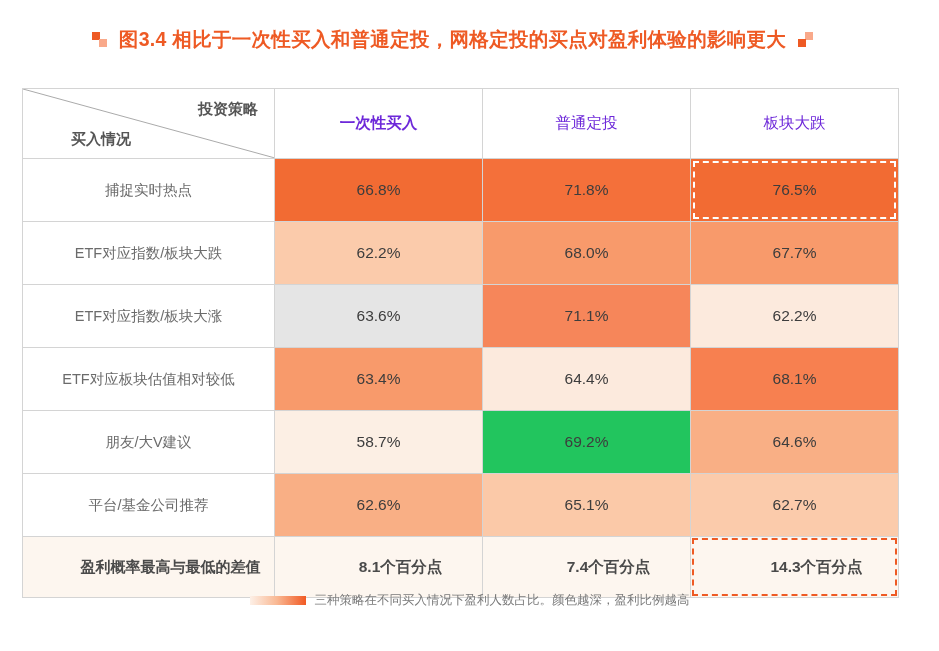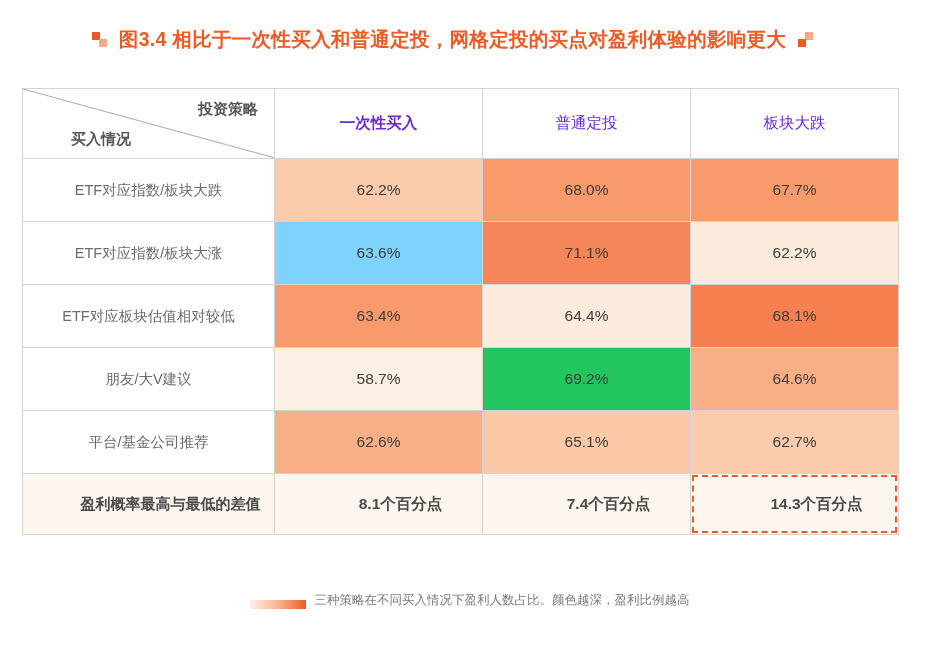--- a/index.html
+++ b/index.html
@@ -152,21 +152,21 @@
   tr.summary .row-label { font-size: 15px; }
   tr.summary .cell { font-size: 15.5px; }
 
   
   .legend {
     position: absolute;
     top: 592px;
     left: 0;
     width: 939px;
     display: flex;
-    align-items: flex-end;
+    align-items: center;
     justify-content: center;
     gap: 9px;
   }
   .legend-bar {
     width: 56px;
     height: 9px;
     background: linear-gradient(to right, #FDF0E7 0%, #F9B893 48%, #F15A24 100%);
     flex: 0 0 auto;
   }
   .legend-text {
@@ -207,28 +207,34 @@
           <span class="lbl-top">投资策略</span>
           <span class="lbl-bot">买入情况</span>
         </th>
         <th class="col-head bold">一次性买入</th>
         <th class="col-head">普通定投</th>
         <th class="col-head">板块大跌</th>
       </tr>
     </thead>
     <tbody>
       <tr>
+        <td class="row-label">捕捉实时热点</td>
+        <td class="cell" style="background:#F26B33">66.8%</td>
+        <td class="cell" style="background:#F4703A">71.8%</td>
+        <td class="cell hl-white" style="background:#F26B33">76.5%</td>
+      </tr>
+      <tr>
         <td class="row-label">ETF对应指数/板块大跌</td>
         <td class="cell" style="background:#FBCBAB">62.2%</td>
         <td class="cell" style="background:#F89A6B">68.0%</td>
         <td class="cell" style="background:#F89A6B">67.7%</td>
       </tr>
       <tr>
         <td class="row-label">ETF对应指数/板块大涨</td>
-        <td class="cell" style="background:#7dd3fc">63.6%</td>
+        <td class="cell" style="background:#e5e5e5">63.6%</td>
         <td class="cell" style="background:#F6865A">71.1%</td>
         <td class="cell" style="background:#FCEADD">62.2%</td>
       </tr>
       <tr>
         <td class="row-label">ETF对应板块估值相对较低</td>
         <td class="cell" style="background:#F89A6B">63.4%</td>
         <td class="cell" style="background:#FCEADD">64.4%</td>
         <td class="cell" style="background:#F78050">68.1%</td>
       </tr>
       <tr>

